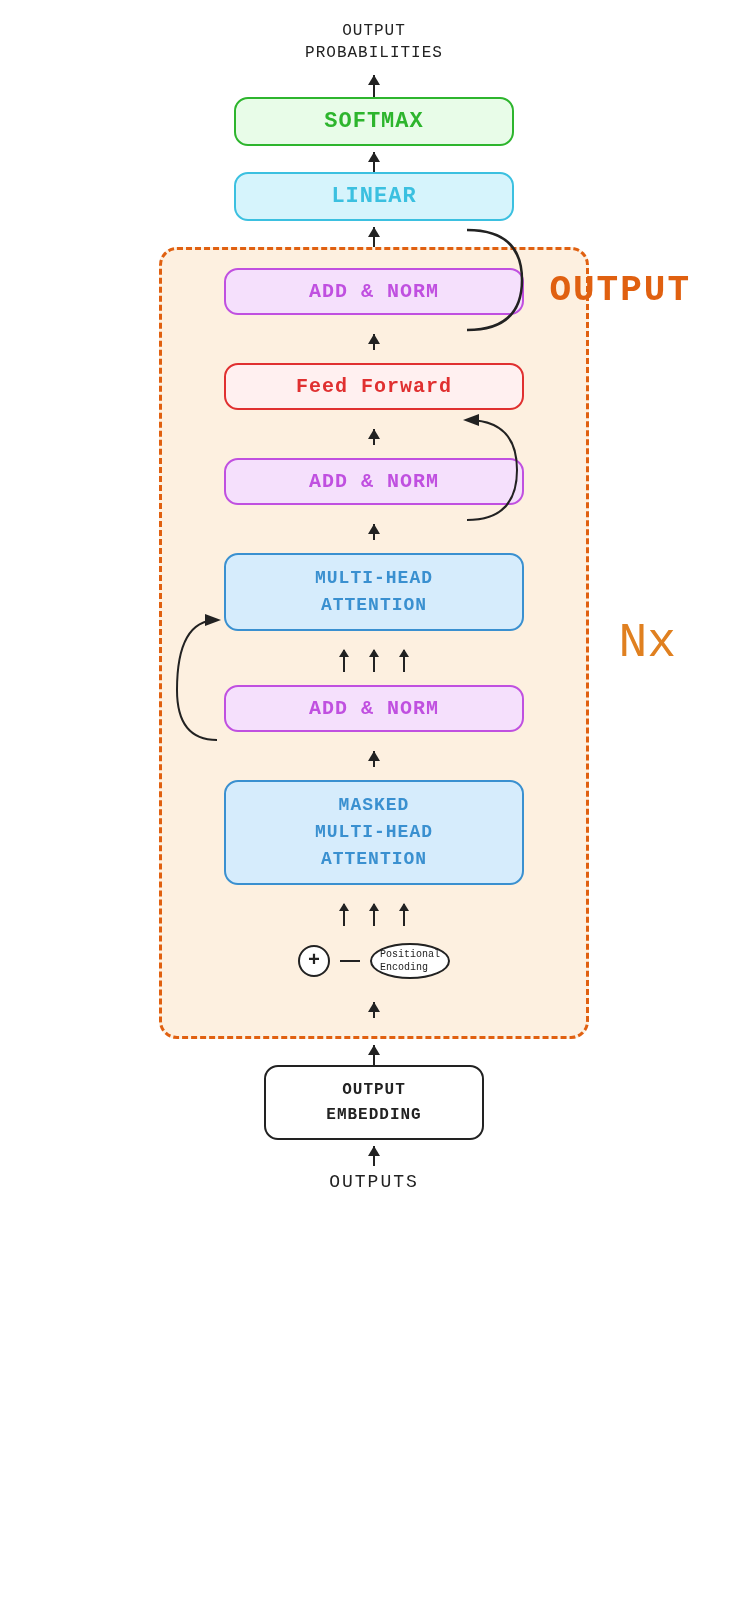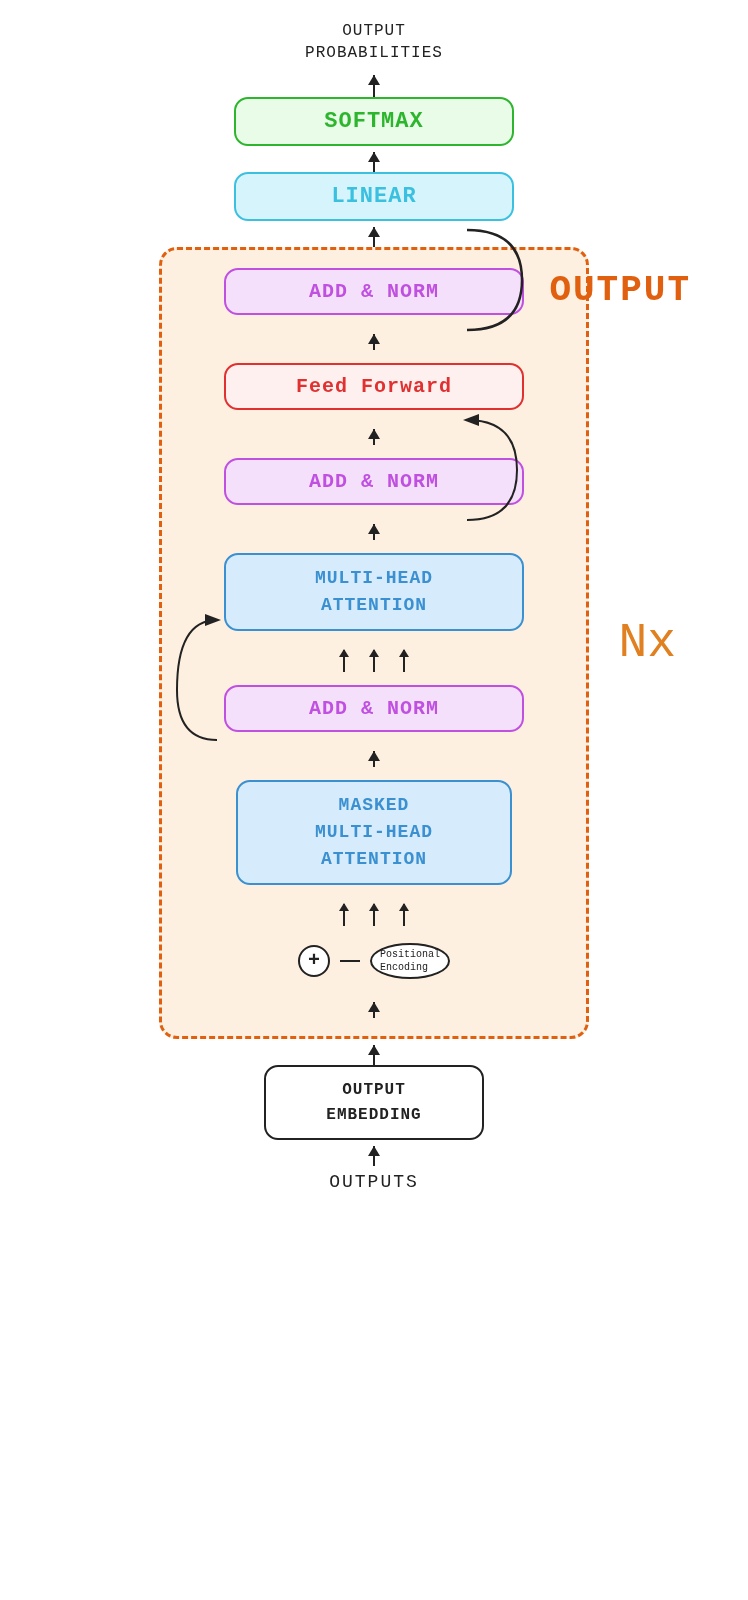--- a/index.html
+++ b/index.html
@@ -83,21 +83,21 @@
       color: #3a90d0;
       font-size: 18px;
       width: 300px;
       line-height: 1.5;
     }
     .box-masked-mha {
       background: #d6ecfc;
       border: 2.5px solid #3a90d0;
       color: #3a90d0;
       font-size: 18px;
-      width: 276px;
+      width: 300px;
       line-height: 1.5;
     }
     .box-output-embedding {
       background: #fff;
       border: 2.5px solid #222;
       color: #222;
       font-size: 17px;
       width: 220px;
       line-height: 1.5;
     }

